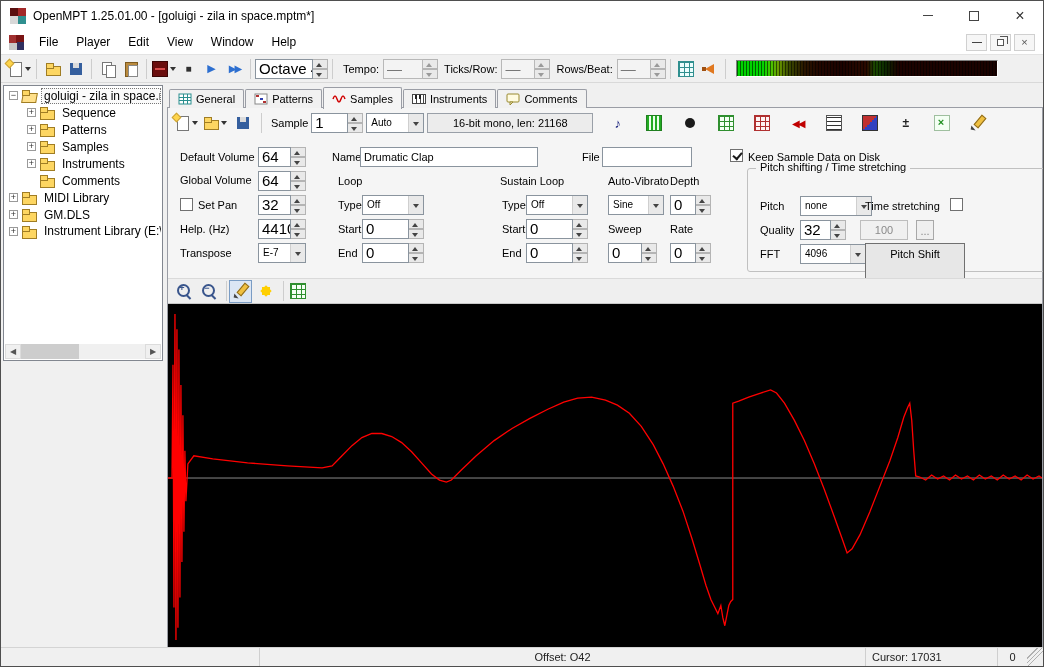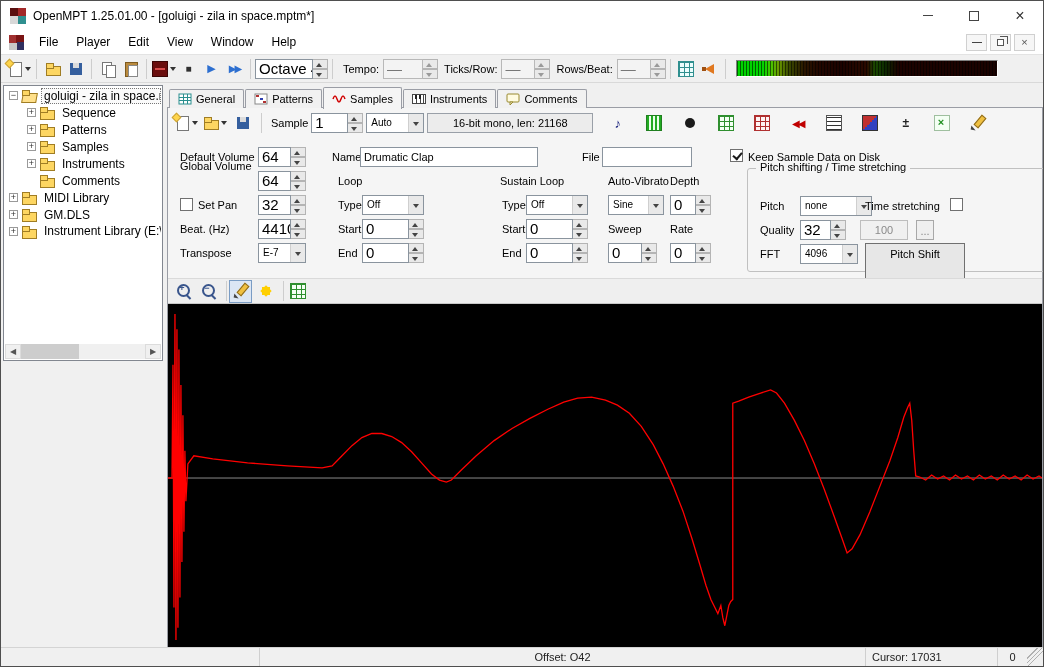--- a/index.html
+++ b/index.html
@@ -495,38 +495,38 @@
 
       <div class="props">
         <span class="plabel" style="left:12px;top:12px">Default Volume</span>
         <div class="spin abs" style="left:90px;top:9px">
           <div class="sv" style="width:33px">64</div>
           <div class="sb">
               <div class="su"></div>
               <div class="sd"></div>
             </div>
         </div>
-        <span class="plabel" style="left:12px;top:21px">Global Volume</span>
+        <span class="plabel" style="left:12px;top:35px">Global Volume</span>
         <div class="spin abs" style="left:90px;top:33px">
           <div class="sv" style="width:33px">64</div>
           <div class="sb">
               <div class="su"></div>
               <div class="sd"></div>
             </div>
         </div>
         <span class="cb" style="left:12px;top:60px"></span>
         <span class="plabel" style="left:30px;top:60px">Set Pan</span>
         <div class="spin abs" style="left:90px;top:57px">
           <div class="sv" style="width:33px">32</div>
           <div class="sb">
               <div class="su"></div>
               <div class="sd"></div>
             </div>
         </div>
-        <span class="plabel" style="left:12px;top:84px">Beat. (Hz)</span>
+        <span class="plabel" style="left:12px;top:84px">Help. (Hz)</span>
         <div class="spin abs" style="left:90px;top:81px">
           <div class="sv" style="width:33px">44100</div>
           <div class="sb">
               <div class="su"></div>
               <div class="sd"></div>
             </div>
         </div>
         <span class="plabel" style="left:12px;top:108px">Transpose</span>
         <div class="dd abs" style="left:90px;top:105px;width:48px">
           <span class="dv">E-7</span>
@@ -629,21 +629,21 @@
           <div class="spin abs" style="left:52px;top:51px">
             <div class="sv" style="width:31px">32</div>
             <div class="sb">
                 <div class="su"></div>
                 <div class="sd"></div>
               </div>
           </div>
           <div class="disfield" style="left:112px;top:51px;width:48px">100</div>
           <div class="btn small" style="left:168px;top:51px;width:18px">...</div>
           <span class="plabel" style="left:12px;top:78px">FFT</span>
-          <div class="dd abs" style="left:52px;top:75px;width:58px">
+          <div class="dd abs" style="left:52px;top:75px;width:66px">
             <span class="dv">4096</span>
             <span class="db"></span>
           </div>
           <div class="btn" style="left:117px;top:74px;width:100px">Pitch Shift</div>
         </div>
       </div>
 
       <div class="wavebar">
         <div class="tbtn">
             <span class="i ic-zoom">

